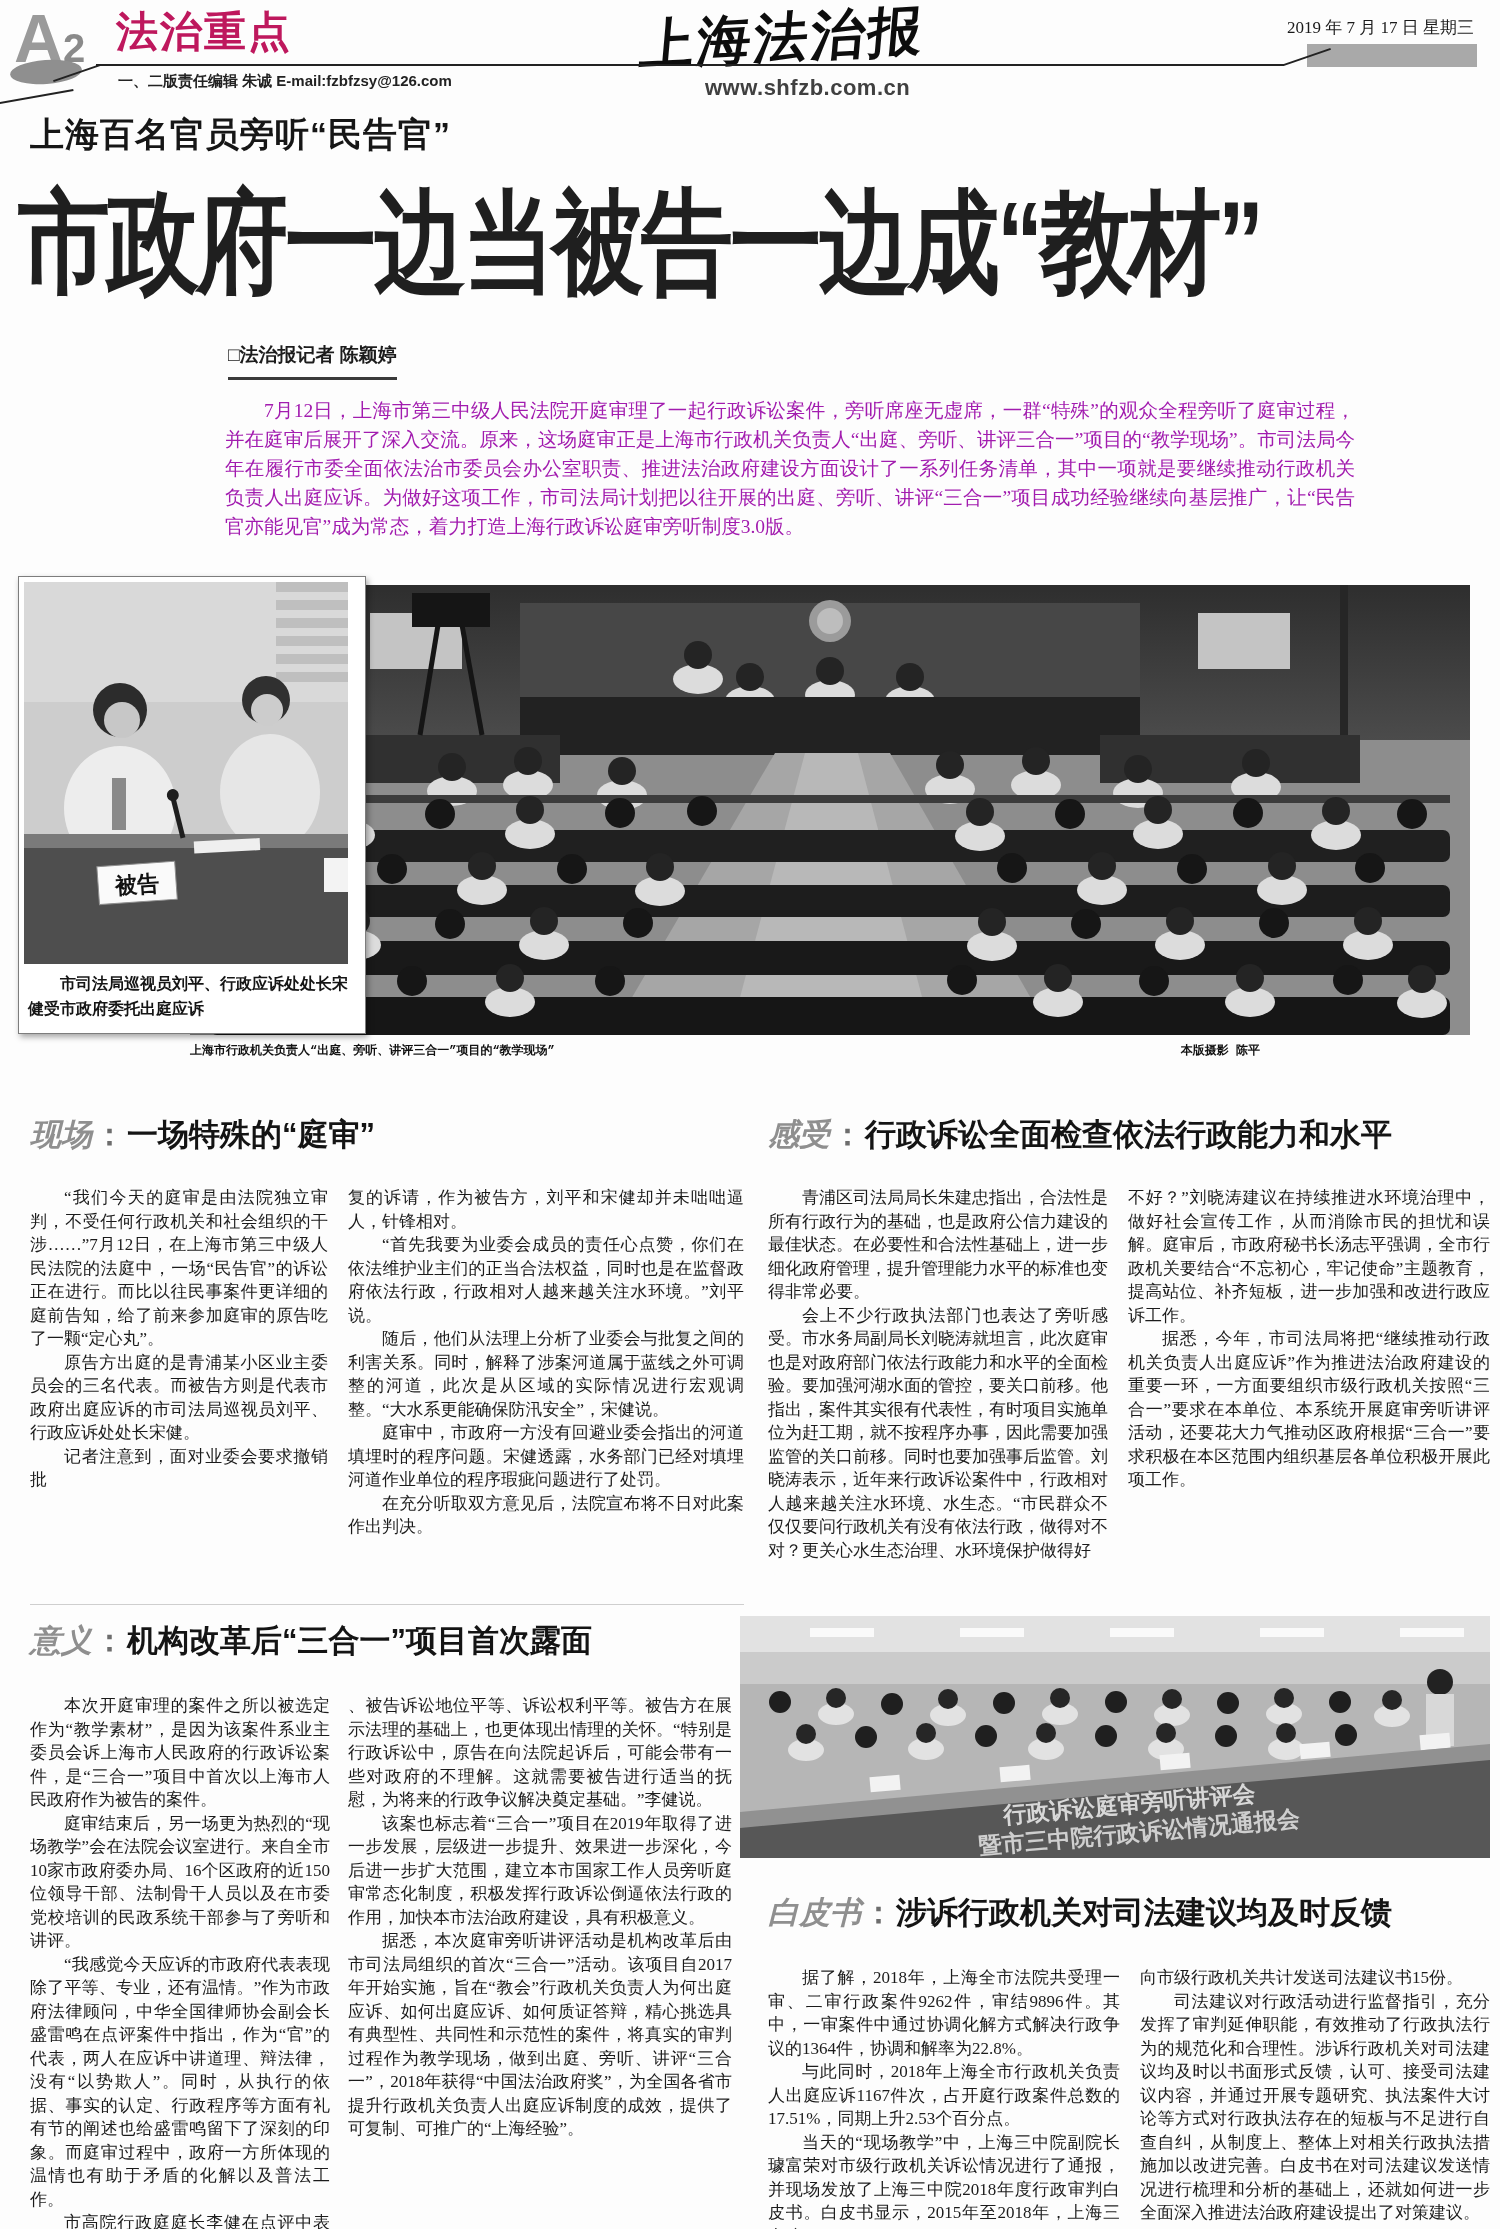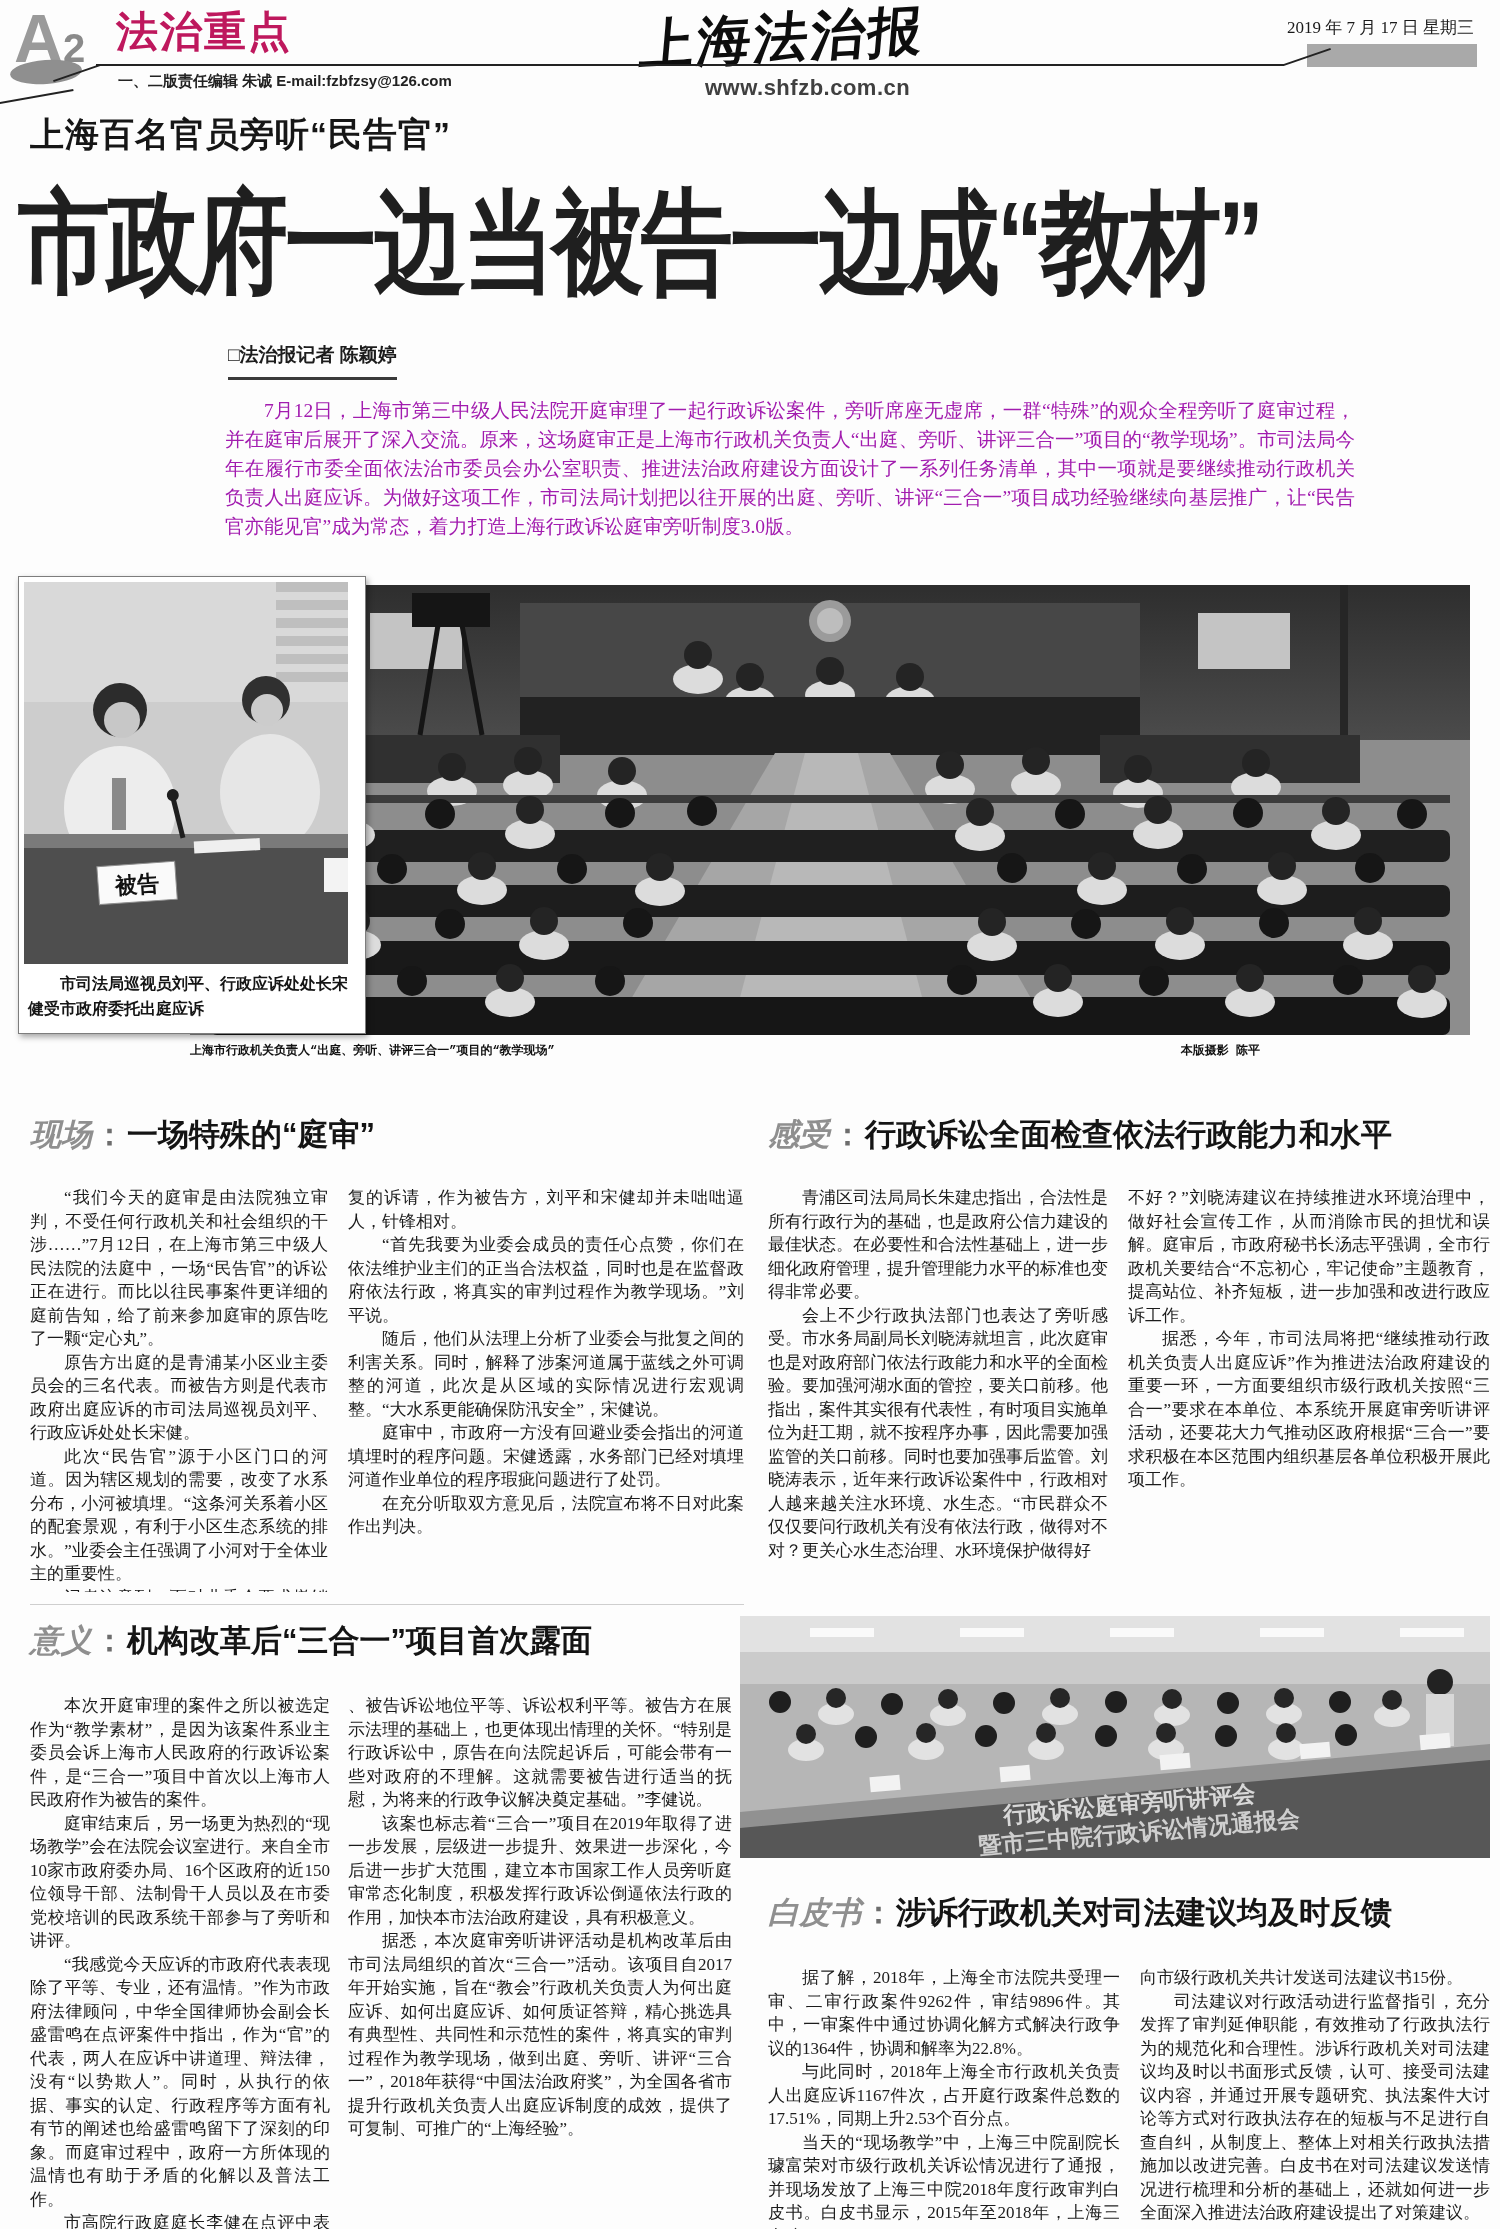--- a/index.html
+++ b/index.html
@@ -206,26 +206,25 @@
     <div id="main-caption">上海市行政机关负责人“出庭、旁听、讲评三合一”项目的“教学现场”</div>
     <div id="photo-credit">本版摄影  陈平</div>
   </div>
 
   <div class="sechead abs" style="left:30px;top:1114px;">
     <span class="seclabel">现场</span><span class="seccolon">：</span><span class="sectitle">一场特殊的“庭审”</span>
   </div>
   <div class="col abs" style="left:30px;top:1186px;width:298px;height:406px;">
       <p>“我们今天的庭审是由法院独立审判，不受任何行政机关和社会组织的干涉……”7月12日，在上海市第三中级人民法院的法庭中，一场“民告官”的诉讼正在进行。而比以往民事案件更详细的庭前告知，给了前来参加庭审的原告吃了一颗“定心丸”。</p>
       <p>原告方出庭的是青浦某小区业主委员会的三名代表。而被告方则是代表市政府出庭应诉的市司法局巡视员刘平、行政应诉处处长宋健。</p>
-      <p>此次“民告官”源于小区门口的河道。因为辖区规划的需要，改变了水系分布，小河被填埋。“这条河关系着小区的配套景观，有利于小区生态系统的排水。”业委会主任强调了小河对于全体业主的重要性。</p>
       <p>记者注意到，面对业委会要求撤销批</p>
     </div>
   <div class="col cont abs" style="left:348px;top:1186px;width:396px;height:406px;">
       <p>复的诉请，作为被告方，刘平和宋健却并未咄咄逼人，针锋相对。</p>
-      <p>“首先我要为业委会成员的责任心点赞，你们在依法维护业主们的正当合法权益，同时也是在监督政府依法行政，将真实的审判过程作为教学现场。”刘平说。</p>
+      <p>“首先我要为业委会成员的责任心点赞，你们在依法维护业主们的正当合法权益，同时也是在监督政府依法行政，行政相对人越来越关注水环境。”刘平说。</p>
       <p>随后，他们从法理上分析了业委会与批复之间的利害关系。同时，解释了涉案河道属于蓝线之外可调整的河道，此次是从区域的实际情况进行宏观调整。“大水系更能确保防汛安全”，宋健说。</p>
       <p>庭审中，市政府一方没有回避业委会指出的河道填埋时的程序问题。宋健透露，水务部门已经对填埋河道作业单位的程序瑕疵问题进行了处罚。</p>
       <p>在充分听取双方意见后，法院宣布将不日对此案作出判决。</p>
     </div>
 
   <div class="sechead abs" style="left:768px;top:1114px;">
     <span class="seclabel">感受</span><span class="seccolon">：</span><span class="sectitle">行政诉讼全面检查依法行政能力和水平</span>
   </div>
   <div class="col abs" style="left:768px;top:1186px;width:340px;height:406px;">
       <p>青浦区司法局局长朱建忠指出，合法性是所有行政行为的基础，也是政府公信力建设的最佳状态。在必要性和合法性基础上，进一步细化政府管理，提升管理能力水平的标准也变得非常必要。</p>

